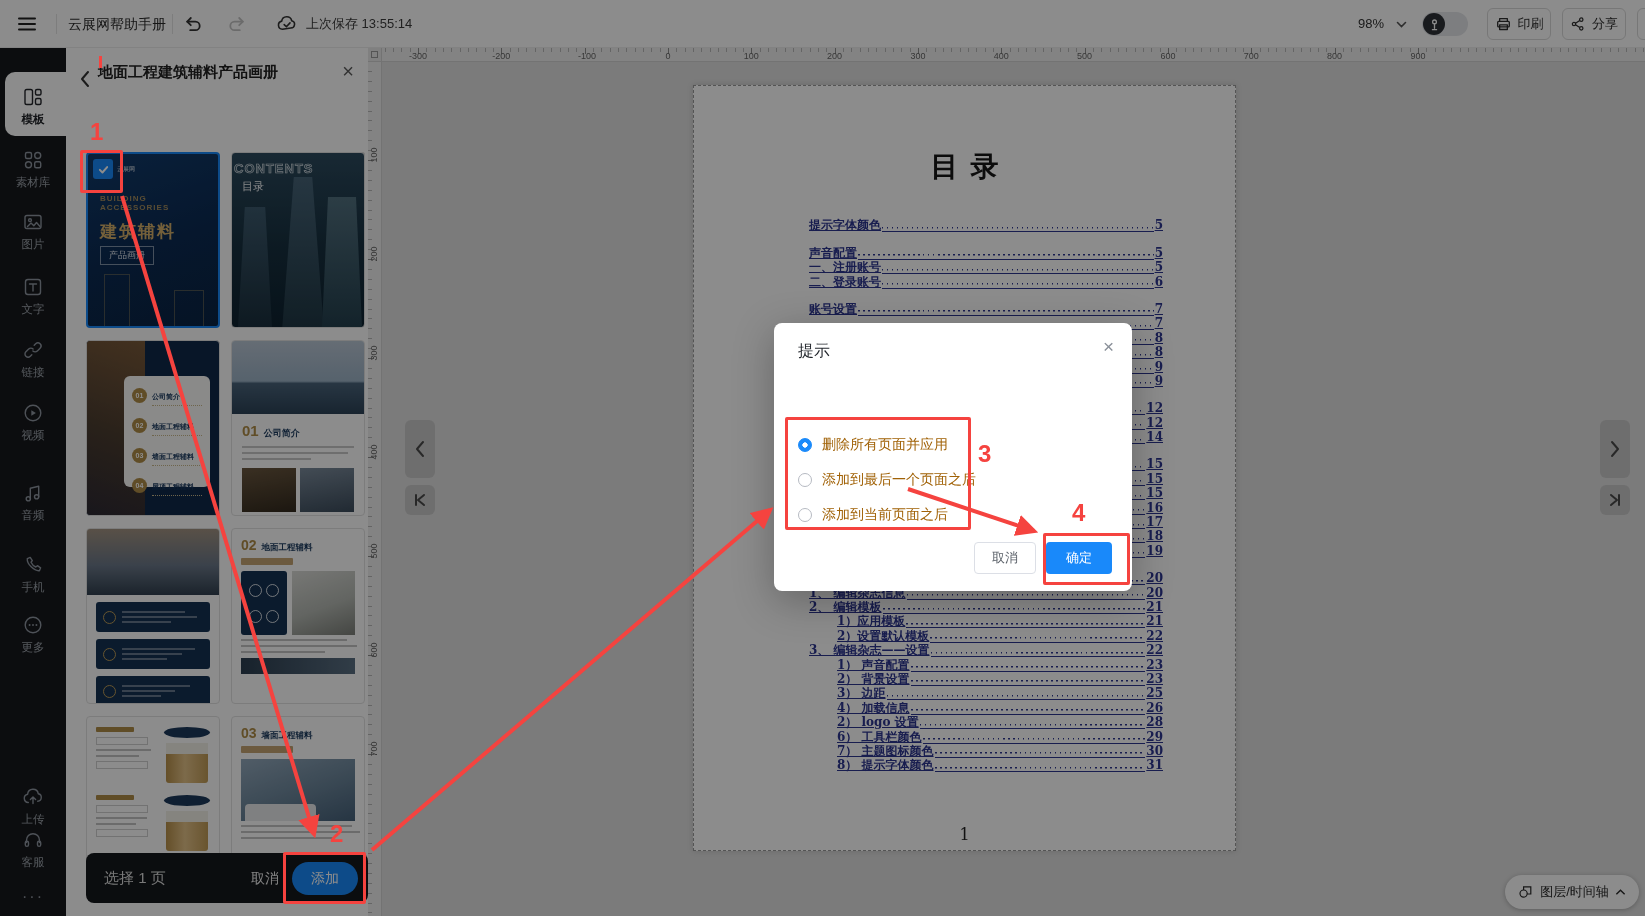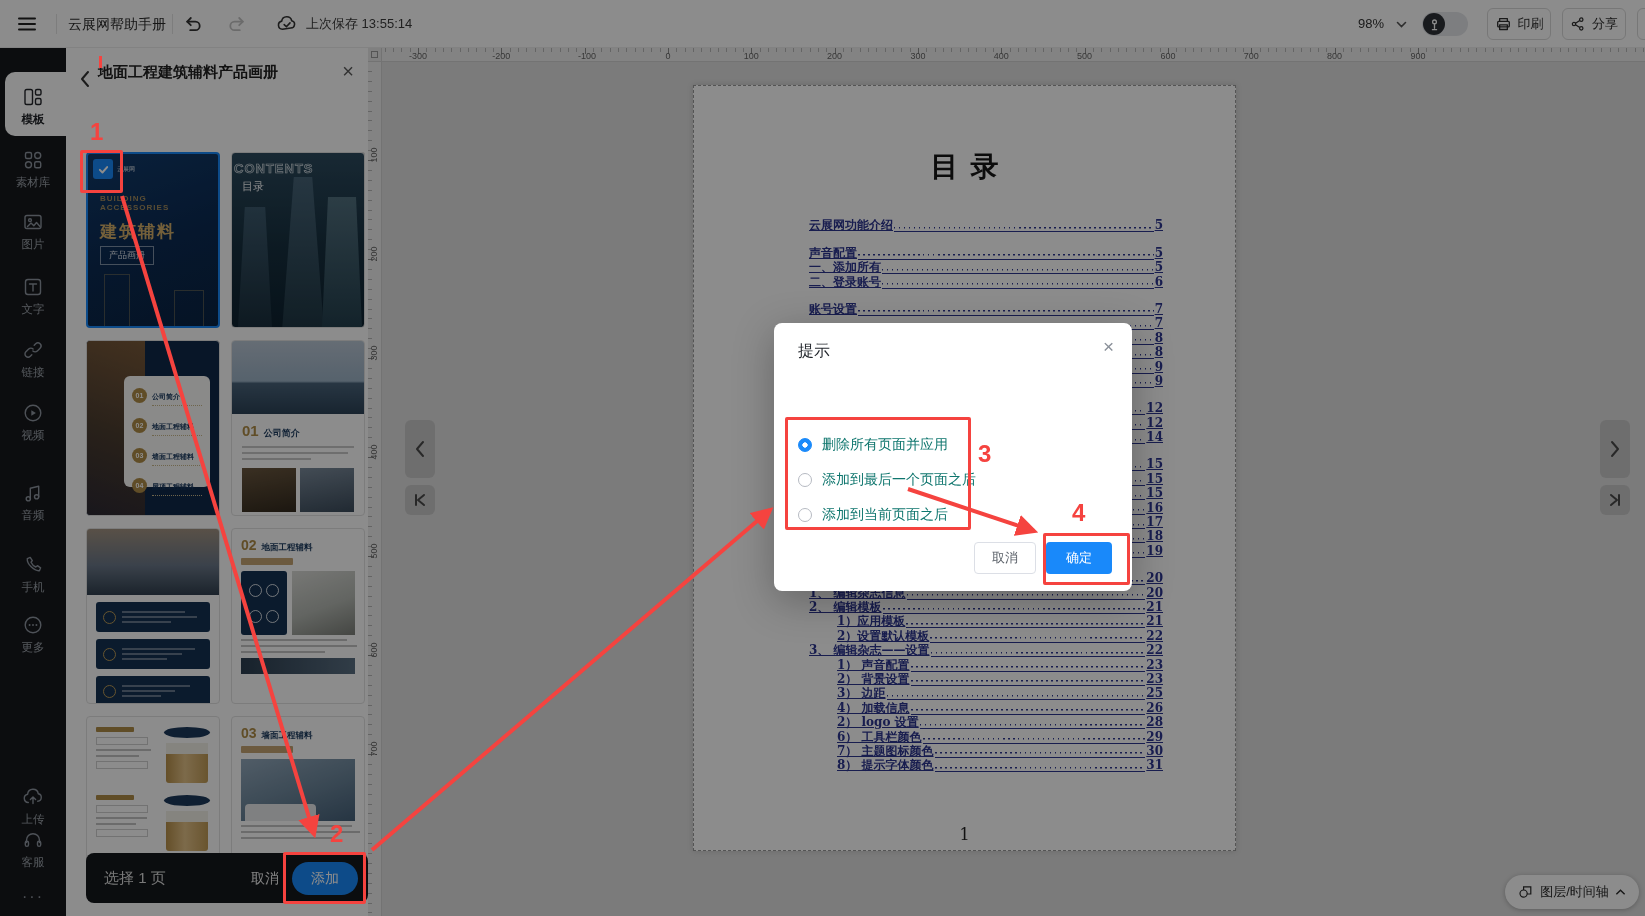--- a/index.html
+++ b/index.html
@@ -157,21 +157,21 @@
   .selbar .count { position:absolute; left:18px; top:0; line-height:50px; font-size:15px; color:#dadada; }
   .selbar .cancel { position:absolute; left:165px; top:0; line-height:50px; font-size:14px; color:#f0f0f0; cursor:pointer; }
   .selbar .add { position:absolute; left:206px; top:9px; width:66px; height:33px; border-radius:17px; background:#1989fa; border:none; color:#fff; font-size:14px; cursor:pointer; }
 
   
   .overlay { position:absolute; inset:0; background:rgba(0,0,0,.45); z-index:50; }
   .modal { position:absolute; left:774px; top:323px; width:358px; height:268px; background:#fff; border-radius:8px; box-shadow:0 10px 40px rgba(0,0,0,.28); z-index:60; }
   .m-title { position:absolute; left:24px; top:18px; font-size:16px; font-weight:500; color:#1f2329; }
   .m-close { position:absolute; right:18px; top:14px; font-size:19px; color:#8a9099; cursor:pointer; line-height:20px; }
   .m-warn { position:absolute; left:22px; top:60px; width:314px; height:30px; background:#fdf2e2; border-radius:4px; font-size:13px; color:#e6a23c; line-height:30px; padding-left:13px; white-space:nowrap; overflow:hidden; }
-  .m-opt { position:absolute; left:24px; display:flex; align-items:center; gap:10px; height:20px; font-size:14px; color:#0f766e; cursor:pointer; }
+  .m-opt { position:absolute; left:24px; display:flex; align-items:center; gap:10px; height:20px; font-size:14px; color:#a16207; cursor:pointer; }
   .m-radio { width:14px; height:14px; border-radius:50%; border:1px solid #b6bac2; background:#fff; flex:none; }
   .m-opt.sel .m-radio { border-color:#1989fa; background:radial-gradient(circle at 50% 50%, #ffffff 0 2.4px, #1989fa 2.9px); }
   .m-cancel { position:absolute; right:96px; bottom:17px; width:62px; height:32px; border:1px solid #dcdfe6; border-radius:4px; background:#fff; color:#5a6068; font-size:13px; cursor:pointer; }
   .m-confirm { position:absolute; right:20px; bottom:17px; width:66px; height:32px; border:none; border-radius:4px; background:#1989fa; color:#fff; font-size:13px; cursor:pointer; }
 
   
   .ann-box { position:absolute; border:3px solid #f5433f; border-radius:2px; z-index:100; pointer-events:none; }
   .ann-num { position:absolute; color:#f5433f; font:bold 24px "Liberation Sans",sans-serif; z-index:100; pointer-events:none; }
   .ann-tick { position:absolute; left:99px; top:56px; width:3px; height:12px; background:#f5433f; z-index:100; }
   .ann-svg { position:absolute; inset:0; z-index:99; pointer-events:none; }
@@ -789,31 +789,31 @@
       <span class="tlv" style="top: 682px;">700</span>
     </div>
   <div class="ruler-corner">
       <i></i>
     </div>
 
   <div class="doc-page">
     <div class="page-toc-title">目录</div>
     <div class="toc" id="toc">
         <div class="toc-row sec">
-          <span class="toc-label">云展网功能介绍</span>
+          <span class="toc-label">提示字体颜色</span>
           <span class="toc-leader"></span>
           <span class="toc-page">5</span>
         </div>
         <div class="toc-row sec gap">
           <span class="toc-label">声音配置</span>
           <span class="toc-leader"></span>
           <span class="toc-page">5</span>
         </div>
         <div class="toc-row item">
-          <span class="toc-label">一、添加所有</span>
+          <span class="toc-label">一、注册账号</span>
           <span class="toc-leader"></span>
           <span class="toc-page">5</span>
         </div>
         <div class="toc-row item">
           <span class="toc-label">二、登录账号</span>
           <span class="toc-leader"></span>
           <span class="toc-page">6</span>
         </div>
         <div class="toc-row sec gap">
           <span class="toc-label">账号设置</span>

